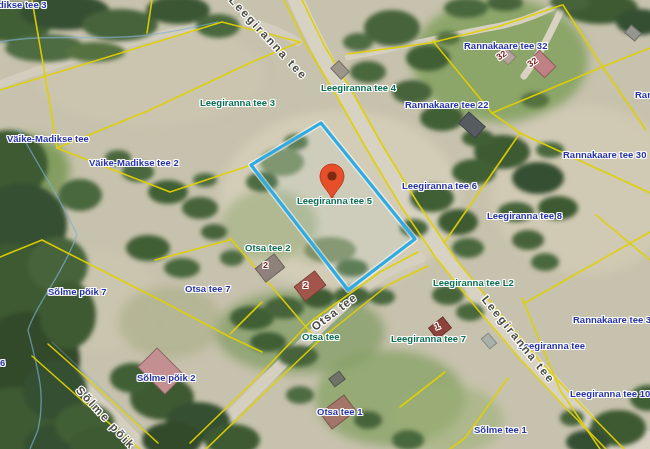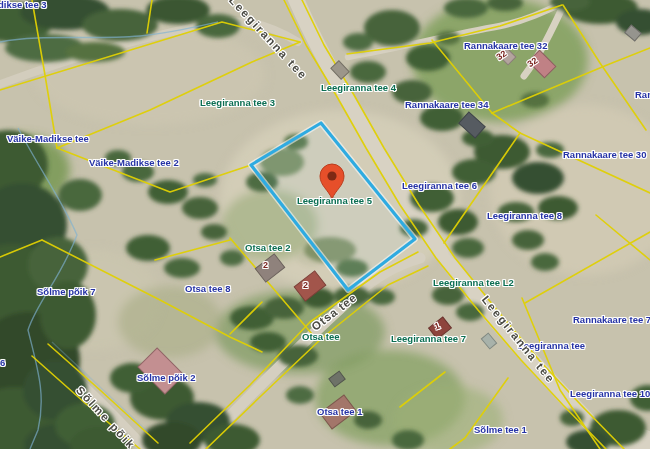--- a/index.html
+++ b/index.html
@@ -209,33 +209,33 @@
       <circle cx="0" cy="-23" r="4.6" fill="#7e2914"></circle>
     </g>
   </svg>
 
   <div id="labels-layer">
       <div class="lbl blue" style="left: -2px; top: 0px; color: rgb(38, 51, 166);">dikse tee 3</div>
       <div class="lbl road" style="left: 231px; top: -8px; color: rgb(75, 75, 68); transform: rotate(47deg); letter-spacing: 2px;">Leegiranna tee</div>
       <div class="lbl green" style="left: 321px; top: 83px; color: rgb(10, 110, 82);">Leegiranna tee 4</div>
       <div class="lbl green" style="left: 200px; top: 98px; color: rgb(10, 110, 82);">Leegiranna tee 3</div>
       <div class="lbl blue" style="left: 464px; top: 41px; color: rgb(38, 51, 166);">Rannakaare tee 32</div>
-      <div class="lbl blue" style="left: 405px; top: 100px; color: rgb(38, 51, 166);">Rannakaare tee 34</div>
+      <div class="lbl blue" style="left: 405px; top: 100px; color: rgb(38, 51, 166);">Rannakaare tee 22</div>
       <div class="lbl blue" style="left: 635px; top: 90px; color: rgb(38, 51, 166);">Ran</div>
       <div class="lbl blue" style="left: 563px; top: 150px; color: rgb(38, 51, 166);">Rannakaare tee 30</div>
       <div class="lbl blue" style="left: 7px; top: 126px; color: rgb(38, 51, 166); margin-top: 8px;">Väike-Madikse tee</div>
       <div class="lbl blue" style="left: 89px; top: 158px; color: rgb(38, 51, 166);">Väike-Madikse tee 2</div>
       <div class="lbl blue" style="left: 402px; top: 181px; color: rgb(38, 51, 166);">Leegiranna tee 6</div>
       <div class="lbl blue" style="left: 487px; top: 211px; color: rgb(38, 51, 166);">Leegiranna tee 8</div>
       <div class="lbl green" style="left: 297px; top: 196px; color: rgb(10, 110, 82);">Leegiranna tee 5</div>
       <div class="lbl green" style="left: 245px; top: 243px; color: rgb(10, 110, 82);">Otsa tee 2</div>
-      <div class="lbl blue" style="left: 185px; top: 284px; color: rgb(38, 51, 166);">Otsa tee 8</div>
-      <div class="lbl blue" style="left: 37px; top: 287px; color: rgb(38, 51, 166);">Sõlme põik 7</div>
+      <div class="lbl blue" style="left: 185px; top: 284px; color: rgb(38, 51, 166);">Otsa tee 7</div>
+      <div class="lbl blue" style="left: 48px; top: 287px; color: rgb(38, 51, 166);">Sõlme põik 7</div>
       <div class="lbl green" style="left: 433px; top: 278px; color: rgb(10, 110, 82);">Leegiranna tee L2</div>
-      <div class="lbl blue" style="left: 573px; top: 315px; color: rgb(38, 51, 166);">Rannakaare tee 7</div>
+      <div class="lbl blue" style="left: 573px; top: 315px; color: rgb(38, 51, 166);">Rannakaare tee 3</div>
       <div class="lbl blue" style="left: 518px; top: 341px; color: rgb(38, 51, 166);">Leegiranna tee</div>
       <div class="lbl green" style="left: 391px; top: 334px; color: rgb(10, 110, 82);">Leegiranna tee 7</div>
       <div class="lbl green" style="left: 302px; top: 332px; color: rgb(10, 110, 82);">Otsa tee</div>
       <div class="lbl road" style="left: 313px; top: 322px; color: rgb(75, 75, 68); transform: rotate(-37deg); letter-spacing: 1px;">Otsa tee</div>
       <div class="lbl road" style="left: 484px; top: 291px; color: rgb(75, 75, 68); transform: rotate(51deg); letter-spacing: 2px;">Leegiranna tee</div>
       <div class="lbl blue" style="left: 317px; top: 407px; color: rgb(38, 51, 166);">Otsa tee 1</div>
       <div class="lbl blue" style="left: 570px; top: 389px; color: rgb(38, 51, 166);">Leegiranna tee 10</div>
       <div class="lbl blue" style="left: 474px; top: 425px; color: rgb(38, 51, 166);">Sõlme tee 1</div>
       <div class="lbl blue" style="left: 137px; top: 373px; color: rgb(38, 51, 166);">Sõlme põik 2</div>
       <div class="lbl road" style="left: 78px; top: 382px; color: rgb(75, 75, 68); transform: rotate(47deg); letter-spacing: 2px;">Sõlme põik</div>

